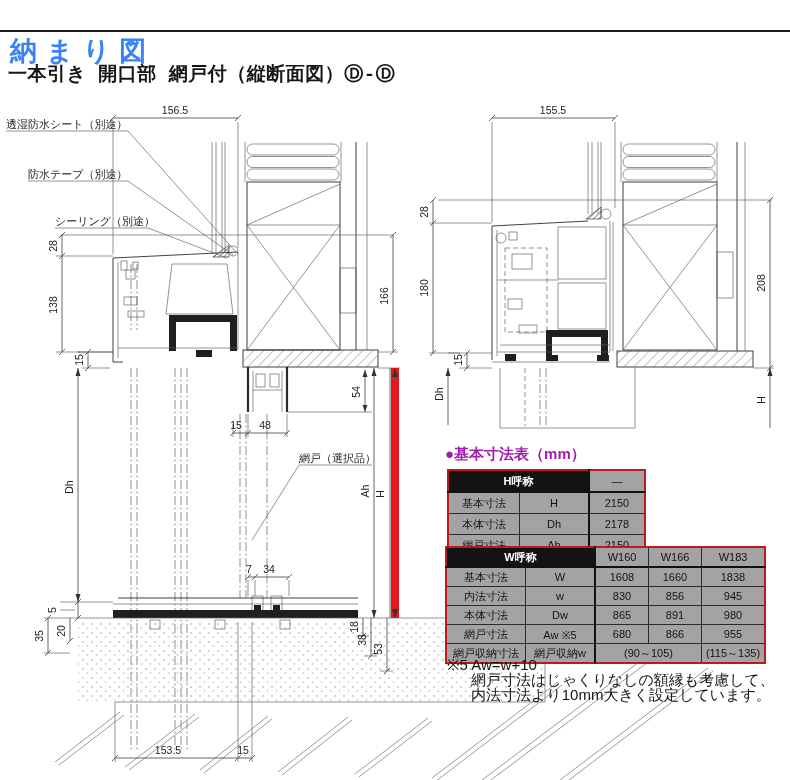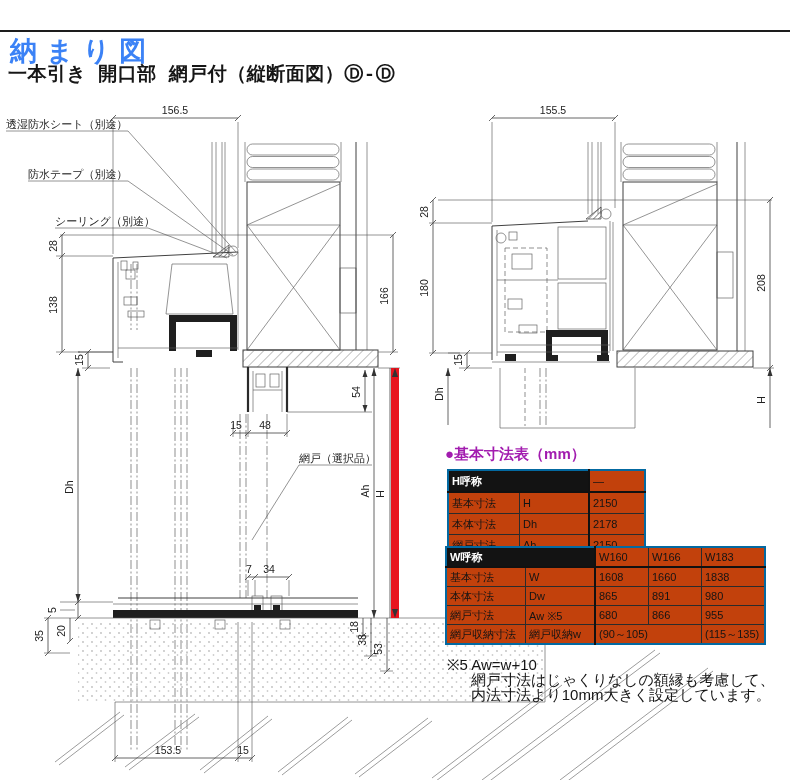--- a/index.html
+++ b/index.html
@@ -19,22 +19,22 @@
   .dsh{stroke:#606060;stroke-width:.7;fill:none;stroke-dasharray:5 3}
   .dim{stroke:#3f3f3f;stroke-width:.8;fill:none}
   .dk{fill:#1f1f1f;stroke:none}
   .gray{stroke:#9c9c9c;stroke-width:1;fill:none}
   .arr{fill:#333;stroke:none}
   text.dt{font:10.5px "Liberation Sans",sans-serif;fill:#222}
   text.co{font:11px "Liberation Sans",sans-serif;fill:#222}
 
   
   #spec-title{left:445px;top:445px;font-size:15px;font-weight:bold;color:#a21caf;}
-  table.spec{border-collapse:collapse;border:2px solid #0369a1;background:#c2410c;
-             font-size:11px;color:#141414;text-align:left;}
+  table.spec{border-collapse:collapse;border:2px solid #b91c1c;background:#a3a3a3;
+             font-size:11px;color:#141414;text-align:center;}
   table.spec td,table.spec th{border:1px solid #2b2b2b;padding:0 3px;height:20px;font-weight:normal;}
   table.spec th.hdr{background:#131313;color:#fff;font-weight:bold;border:1px solid #131313;}
   table.spec .vcol{border-left:2px solid #111;}
   table.spec tr.hr2{border-bottom:2px solid #111;}
   #h-table{left:447px;top:469px;}
   #h-table td:nth-child(1){width:64px;}
   #h-table td:nth-child(2){width:62px;}
   #h-table td:nth-child(3){width:48px;}
   #w-table{left:445px;top:546px;}
   #w-table td,#w-table th{height:18px;}
@@ -424,20 +424,27 @@
     <th class="c4">W183</th>
   </tr>
   <tr>
     <td class="c0">基本寸法</td>
     <td class="c1">W</td>
     <td class="vcol c2">1608</td>
     <td class="c3">1660</td>
     <td class="c4">1838</td>
   </tr>
   <tr>
+    <td>内法寸法</td>
+    <td>w</td>
+    <td class="vcol">830</td>
+    <td>856</td>
+    <td>945</td>
+  </tr>
+  <tr>
     <td>本体寸法</td>
     <td>Dw</td>
     <td class="vcol">865</td>
     <td>891</td>
     <td>980</td>
   </tr>
   <tr>
     <td>網戸寸法</td>
     <td>Aw ※5</td>
     <td class="vcol">680</td>

